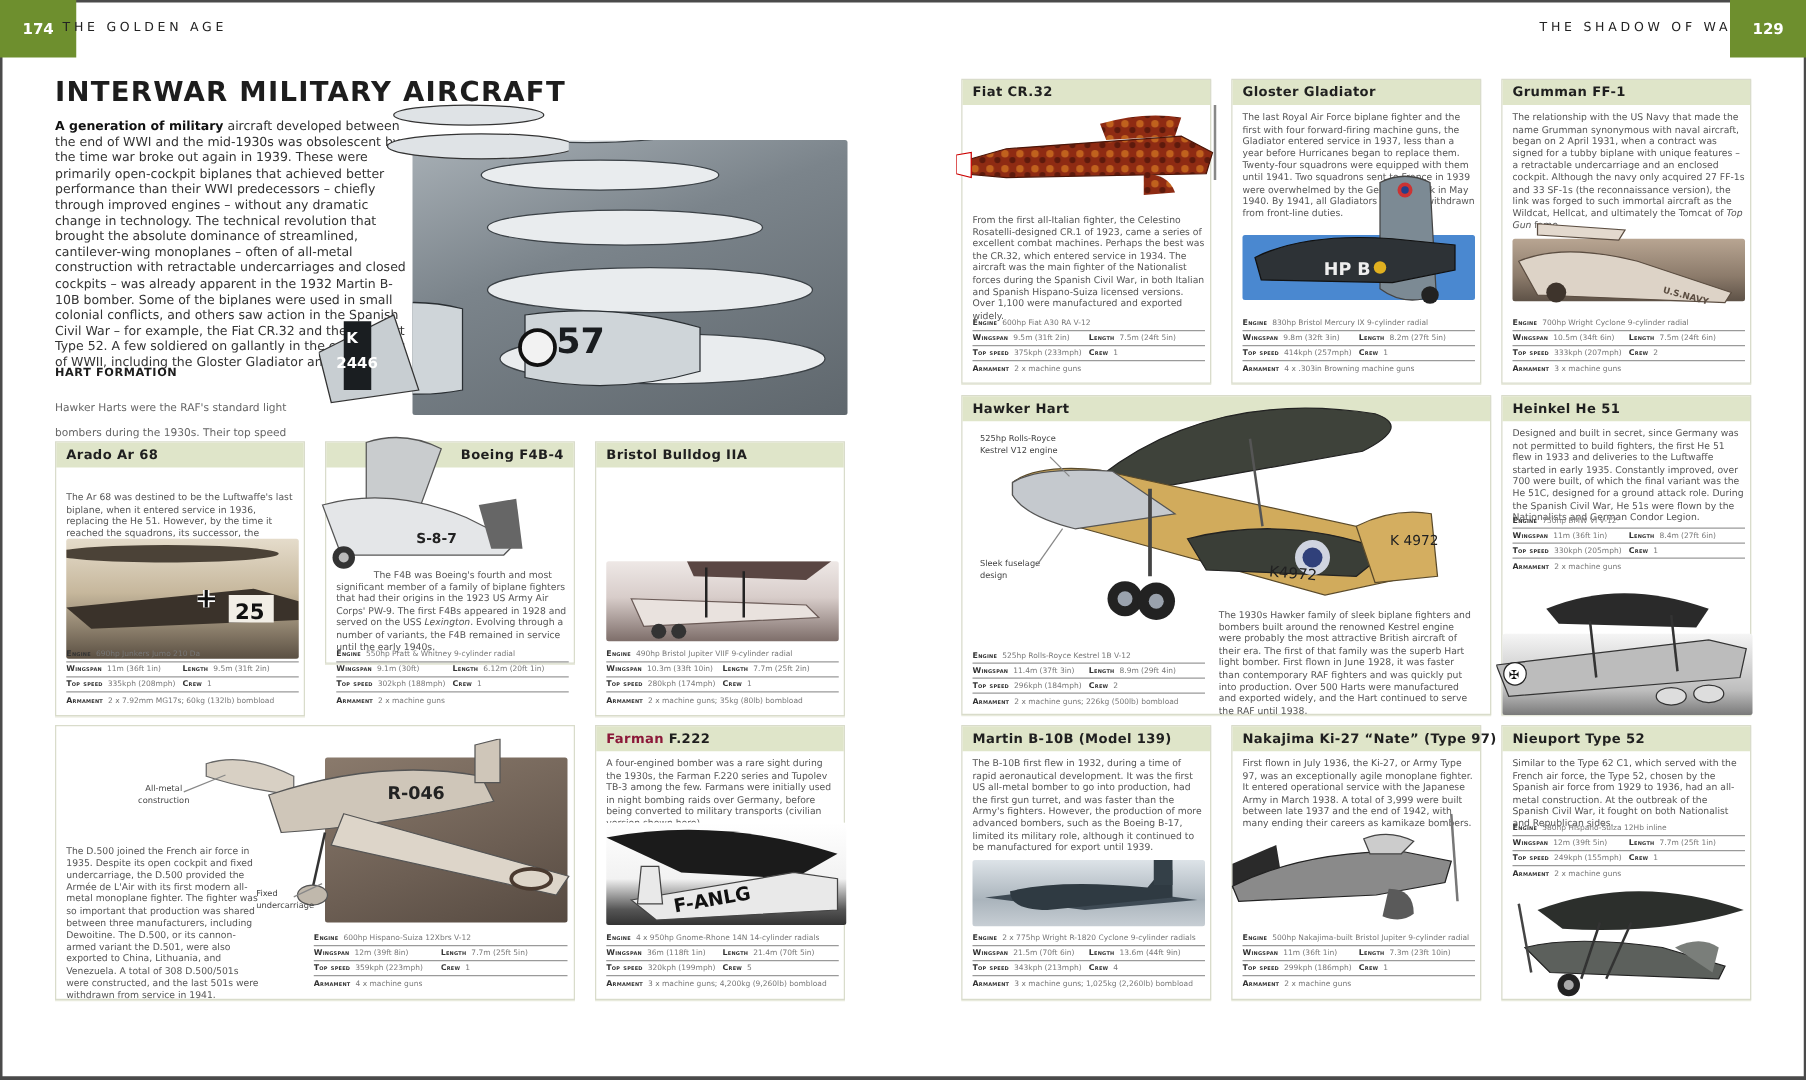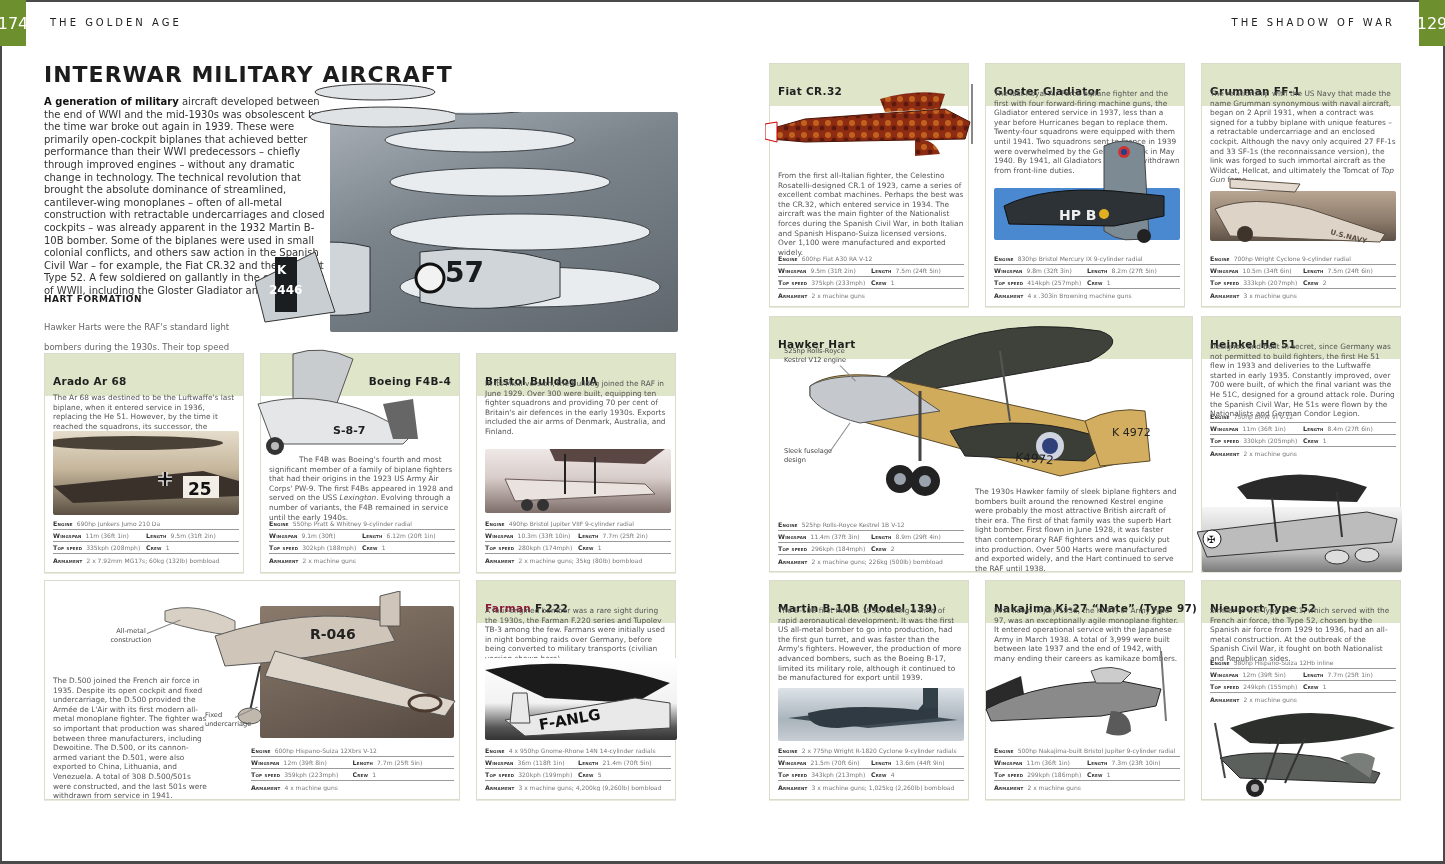--- a/index.html
+++ b/index.html
@@ -1,36 +1,36 @@
 <!DOCTYPE html>
 <html><head>
 <meta charset="utf-8">
 <style>
   * { box-sizing: border-box; margin: 0; padding: 0; }
   html, body { width: 1445px; height: 864px; overflow: hidden; background: #fff; }
   body { font-family: "DejaVu Sans", sans-serif; color: #333; position: relative; }
   .frame { position: absolute; inset: 0; border: 2px solid #4a4a4a; border-bottom: 3px solid #4a4a4a; pointer-events: none; }
-  .folio { position: absolute; top: 0; width: 26px; height: 46px; background: #6e8f2e; color: #fff; font-weight: normal; font-size: 16px; display: flex; align-items: center; justify-content: center; }
+  .folio { position: absolute; top: 0; width: 61px; height: 46px; background: #6e8f2e; color: #fff; font-weight: bold; font-size: 12px; display: flex; align-items: center; justify-content: center; }
   .folio.left { left: 0; }
   .folio.right { right: 0; }
   .running-head { position: absolute; top: 17px; font-size: 10px; letter-spacing: 3px; color: #222; }
   .running-head.left { left: 50px; }
   .running-head.right { right: 50px; }
 
   h1.title { position: absolute; left: 44px; top: 62px; font-family: "DejaVu Sans", sans-serif; font-size: 22px; font-weight: bold; letter-spacing: 1px; color: #1d1d1d; }
   .intro { position: absolute; left: 44px; top: 96px; width: 285px; font-size: 10px; line-height: 12.6px; color: #333; }
   .intro b { color: #111; }
   .caption-title { position: absolute; left: 44px; top: 294px; font-size: 9px; font-weight: bold; letter-spacing: .5px; color: #1d1d1d; }
   .caption-body { position: absolute; left: 44px; top: 305px; width: 190px; font-size: 8.5px; line-height: 20px; color: #666; margin-top: 12px; }
 
   .photo { position: absolute; border-radius: 2px; overflow: hidden; }
   .hero-photo { left: 330px; top: 112px; width: 348px; height: 220px; background: linear-gradient(160deg,#a8b0b6 0%,#7b848b 40%,#5f676d 100%); }
 
   .card { position: absolute; background: #fff; border: 1px solid #d9dccb; box-shadow: 0 1px 0 #e8eadc; }
-  .card-head { height: 20px; background: #dfe5c9; padding: 21px 8px; font-size: 10.5px; font-weight: bold; color: #1f1f1f; letter-spacing: .3px; white-space: nowrap; }
+  .card-head { height: 20px; background: #dfe5c9; padding: 4px 8px; font-size: 10.5px; font-weight: bold; color: #1f1f1f; letter-spacing: .3px; white-space: nowrap; }
   .card-head .accent { color: #8b1838; }
   .card-head.right-align { text-align: right; }
   .card-text { position: absolute; font-size: 7.4px; line-height: 9.6px; color: #555; }
   .callout { position: absolute; font-size: 6.6px; line-height: 8.5px; color: #444; }
   .callout-line { position: absolute; height: 1px; background: #888; transform-origin: left center; }
 
   .specs { position: absolute; font-size: 6px; color: #777; }
   .spec-row { display: flex; height: 12px; align-items: center; border-bottom: 1px solid #9a9a9a; }
   .spec-row:last-child { border-bottom: none; }
   .spec-cell { flex: 1; display: flex; gap: 4px; white-space: nowrap; overflow: hidden; }
@@ -82,21 +82,21 @@
   <rect x="20" y="175" width="22" height="55" fill="#1a1e21"></rect>
   <text x="22" y="192" font-size="12" font-weight="bold" fill="#fff" font-family="DejaVu Sans, sans-serif">K</text>
   <text x="14" y="212" font-size="12" font-weight="bold" fill="#fff" font-family="DejaVu Sans, sans-serif">2446</text>
 </svg>
 <div class="caption-title">HART FORMATION</div>
 <p class="caption-body">Hawker Harts were the RAF's standard light bombers during the 1930s. Their top speed of 296kph (184mph) was considered fast at the time.</p>
 
 <div class="card" style="left:44px;top:353px;width:200px;height:220px;">
   <div class="card-head">Arado Ar 68</div>
   <p class="card-text" style="left:8px;top:39px;width:186px;">The Ar 68 was destined to be the Luftwaffe's last biplane, when it entered service in 1936, replacing the He 51. However, by the time it reached the squadrons, its successor, the Messerschmitt Bf 109 was already being tested.</p>
-  <div class="photo" style="left:8px;top:77px;width:186px;height:84px;background:linear-gradient(180deg,#e5dccb 0%,#c6b79c 45%,#5b5043 100%);">
+  <div class="photo" style="left:8px;top:77px;width:186px;height:96px;background:linear-gradient(180deg,#e5dccb 0%,#c6b79c 45%,#5b5043 100%);">
     <svg width="186" height="82">
       <ellipse cx="80" cy="12" rx="90" ry="7" fill="#4b4237"></ellipse>
       <path d="M0 55 L150 40 L186 50 L186 65 L20 72 Z" fill="#3a322a"></path>
       <rect x="130" y="45" width="36" height="22" fill="#f2eee6"></rect>
       <text x="135" y="64" font-size="17" font-weight="bold" fill="#111" font-family="DejaVu Sans, sans-serif">25</text>
       <path d="M105 48 h14 M112 41 v14" stroke="#fff" stroke-width="5"></path>
       <path d="M105 48 h14 M112 41 v14" stroke="#111" stroke-width="2.5"></path>
     </svg>
   </div>
   <div class="specs" style="left:8px;top:164px;width:186px;">
@@ -128,21 +128,21 @@
       </div>
     <div class="spec-row">
         <div class="spec-cell full">
           <span class="spec-key">Armament</span>
           <span class="spec-val">2 x 7.92mm MG17s; 60kg (132lb) bombload</span>
         </div>
       </div>
   </div>
 </div>
 
-<div class="card" style="left:260px;top:353px;width:200px;height:220px;">
+<div class="card" style="left:260px;top:353px;width:200px;height:178px;">
   <div class="card-head right-align">Boeing F4B-4</div>
   <svg class="plane-ph" style="left:-8px;top:-10px;" width="180" height="115">
     <path d="M40 10 Q70 0 100 15 L80 70 L40 60 Z" fill="#c9ccce" stroke="#555"></path>
     <path d="M5 60 Q60 45 120 70 L160 90 L150 100 L20 100 Z" fill="#e4e6e8" stroke="#555"></path>
     <path d="M130 60 L160 55 L165 95 L140 95 Z" fill="#666"></path>
     <text x="80" y="90" font-size="11" font-weight="bold" fill="#222" font-family="DejaVu Sans, sans-serif">S-8-7</text>
     <circle cx="22" cy="102" r="9" fill="#333"></circle>
       <circle cx="22" cy="102" r="4" fill="#bbb"></circle>
   </svg>
   <p class="card-text" style="left:8px;top:101px;width:186px;text-indent:30px;"><span>The F4B was Boeing's fourth and most significant member of a family of biplane fighters that had their origins in the 1923 US Army Air Corps' PW-9. The first F4Bs appeared in 1928 and served on the USS </span><i>Lexington</i><span>. Evolving through a number of variants, the F4B remained in service until the early 1940s.</span></p>
@@ -177,21 +177,20 @@
         <div class="spec-cell full">
           <span class="spec-key">Armament</span>
           <span class="spec-val">2 x machine guns</span>
         </div>
       </div>
   </div>
 </div>
 
 <div class="card" style="left:476px;top:353px;width:200px;height:220px;">
   <div class="card-head">Bristol Bulldog IIA</div>
-  <p class="card-text" style="left:8px;top:25px;width:186px;">In its Mk.II version, the Bulldog joined the RAF in June 1929. Over 300 were built, equipping ten fighter squadrons and providing 70 per cent of Britain's air defences in the early 1930s. Exports included the air arms of Denmark, Australia, and Finland.</p>
   <div class="photo" style="left:8px;top:95px;width:186px;height:64px;background:linear-gradient(180deg,#eee8e6 0%,#d8cdca 45%,#7e6e6a 100%);">
     <svg width="186" height="64">
       <path d="M60 -10 Q140 -25 180 0 L160 15 L70 12 Z" fill="#5a4643"></path>
       <path d="M20 30 L160 35 L170 45 L30 52 Z" fill="#e9e2de" stroke="#6b5b57"></path>
       <line x1="80" y1="5" x2="80" y2="45" stroke="#222" stroke-width="2"></line>
       <line x1="110" y1="8" x2="110" y2="45" stroke="#222" stroke-width="2"></line>
       <circle cx="42" cy="56" r="6" fill="#333"></circle>
         <circle cx="58" cy="56" r="6" fill="#333"></circle>
     </svg>
   </div>

